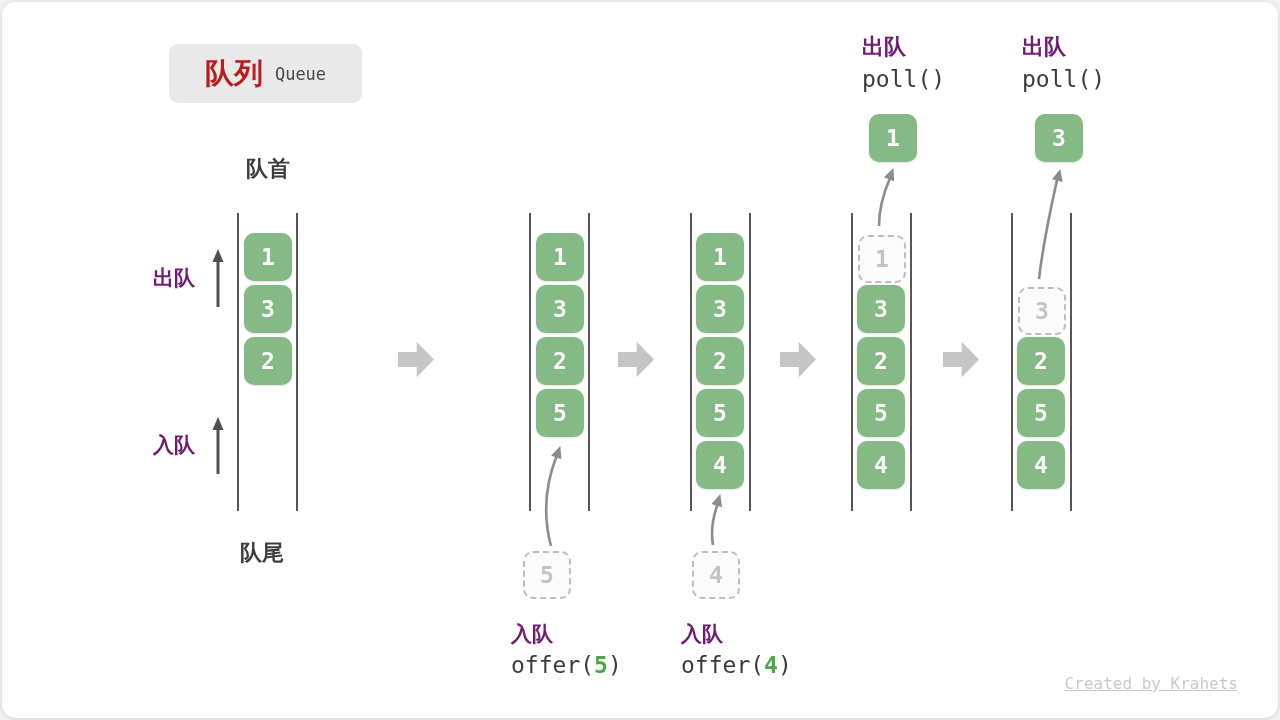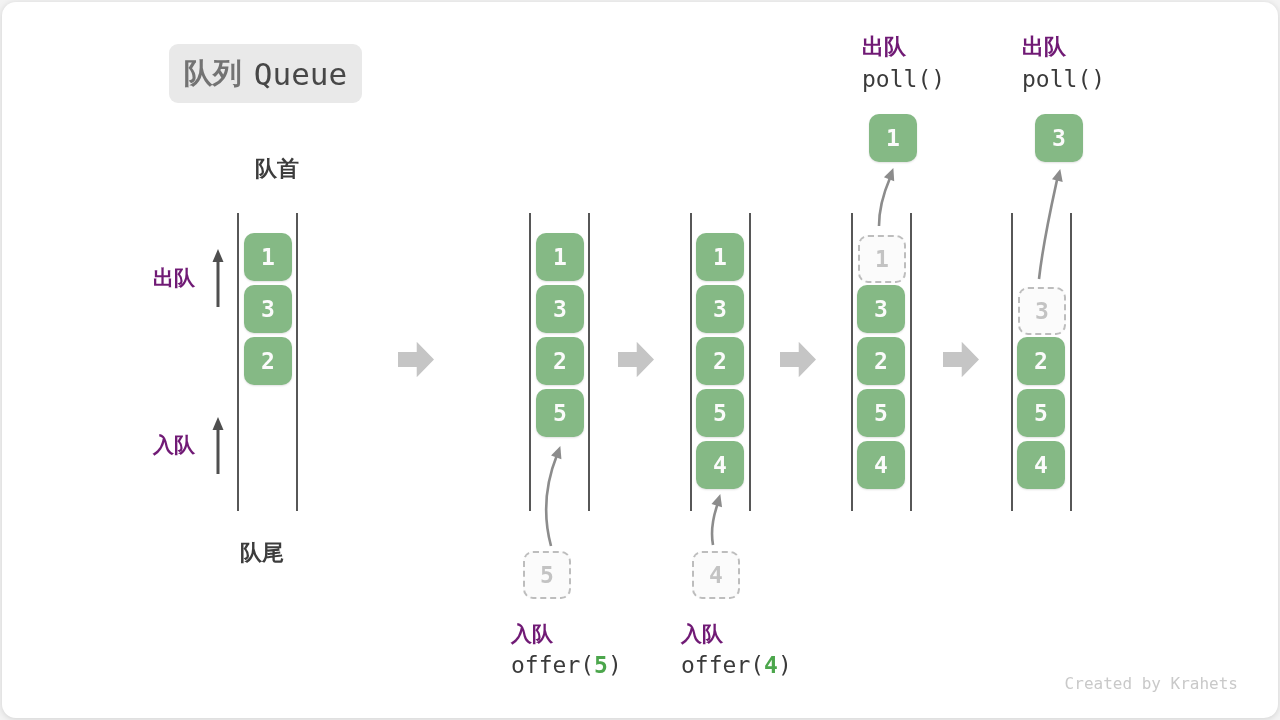--- a/index.html
+++ b/index.html
@@ -2,24 +2,24 @@
 <html style="--green: #85B985; --accent: #4CA64C;"><head>
 <meta charset="utf-8">
 <style>
   html,body{margin:0;padding:0;background:#f3f3f3;font-family:"Liberation Sans",sans-serif;}
   .canvas{position:relative;width:1280px;height:720px;overflow:hidden;}
   .card{position:absolute;left:2px;top:2px;right:2px;bottom:2px;background:#ffffff;
         border-radius:14px;box-shadow:0 1px 6px rgba(0,0,0,0.14);}
   .abs{position:absolute;}
   .badge{display:flex;align-items:center;justify-content:center;gap:12px;
          background:#e9e9e9;border-radius:9px;}
-  .badge .zh{font-size:29px;font-weight:700;color:#737373;}
-  .badge .en{font-family:"DejaVu Sans Mono",monospace;font-size:31px;color:#474747;}
+  .badge .zh{font-size:29px;font-weight:700;color:#b91c1c;}
+  .badge .en{font-family:"DejaVu Sans Mono",monospace;font-size:17px;color:#474747;}
   .cjk-label{font-size:21px;font-weight:700;color:#701a75;white-space:nowrap;}
-  .col-label{width:62px;text-align:right;font-size:22px;font-weight:700;color:#3c3c3c;}
+  .col-label{width:62px;text-align:center;font-size:22px;font-weight:700;color:#3c3c3c;}
   .vline{width:2px;background:#575757;}
   .cell{width:48px;height:48px;border-radius:10px;display:flex;align-items:center;justify-content:center;
         font-family:"DejaVu Sans Mono",monospace;font-size:23px;font-weight:700;}
   .solid{background:var(--green,#85B985);color:#fbfbfb;box-shadow:0 1px 2px rgba(0,0,0,0.12);}
   .dashed{background:#fbfbfb;border:2px dashed #bdbdbd;color:#c3c3c3;width:44px;height:44px;}
   .block-arrow{width:36px;height:37px;background:#c5c5c5;
        clip-path:polygon(0 30%,52% 30%,52% 2%,100% 50%,52% 98%,52% 70%,0 70%);}
   .code{font-family:"DejaVu Sans Mono",monospace;font-size:23px;color:#3a3a3a;white-space:nowrap;}
   .code .gd{color:var(--accent,#4CA64C);font-weight:700;}
   .watermark{font-family:"DejaVu Sans Mono",monospace;font-size:16px;color:#c9c9c9;}
@@ -30,21 +30,21 @@
 
 <div class="canvas">
   <div class="card"></div>
 
   <div class="abs badge" style="left:169px;top:44px;width:193px;height:59px;">
     <span class="zh">队列</span>
     <span class="en">Queue</span>
   </div>
 
   <div class="abs col-label" style="left:237px;top:154px;">队首</div>
-  <div class="abs col-label" style="left:222px;top:538px;">队尾</div>
+  <div class="abs col-label" style="left:231px;top:538px;">队尾</div>
 
   <div class="abs cjk-label" style="left:153px;top:264px;">出队</div>
   <div class="abs cjk-label" style="left:153px;top:431px;">入队</div>
 
   <div class="abs vline" style="left:237px;top:213px;height:298px;"></div>
   <div class="abs vline" style="left:296px;top:213px;height:298px;"></div>
   <div class="abs cell solid" style="left:244px;top:233px;">1</div>
   <div class="abs cell solid" style="left:244px;top:285px;">3</div>
   <div class="abs cell solid" style="left:244px;top:337px;">2</div>
 
@@ -121,14 +121,14 @@
       <path d="M 879 226 C 879 208, 884 192, 890 178" stroke="#8c8c8c" stroke-width="2.6" fill="none"></path>
       <polygon points="0,-1 -5.5,11 5.5,11" fill="#8c8c8c" transform="translate(893,169) rotate(21)"></polygon>
     </g>
 
     <g>
       <path d="M 1039 279 C 1043 243, 1050 212, 1057 180" stroke="#8c8c8c" stroke-width="2.6" fill="none"></path>
       <polygon points="0,-1 -5.5,11 5.5,11" fill="#8c8c8c" transform="translate(1060,170) rotate(14)"></polygon>
     </g>
   </svg>
 
-  <div class="abs watermark" style="right:42px;top:674px;">Created by Krahets</div>
+  <div class="abs watermark" style="right:42px;top:674px;text-decoration:underline;">Created by Krahets</div>
 </div>
 
 </body></html>

